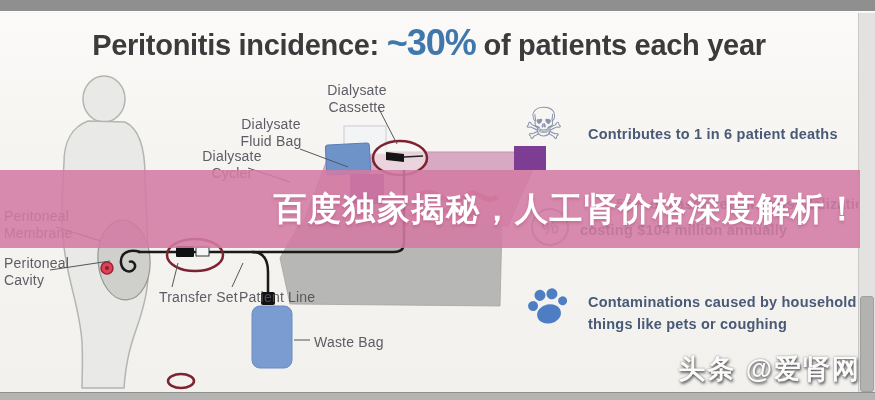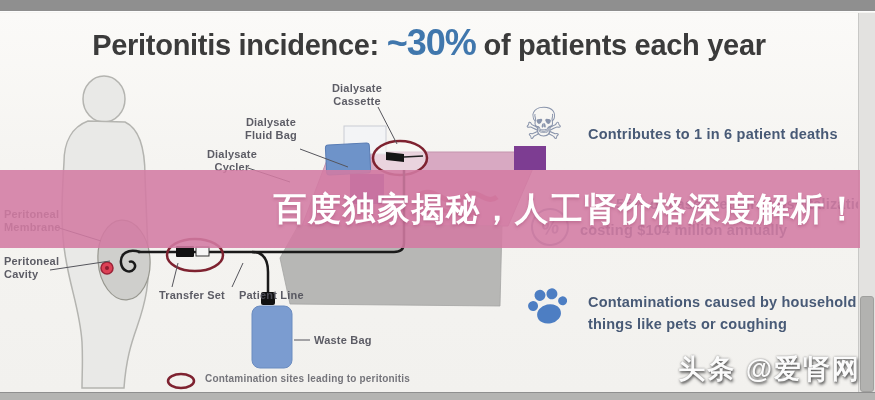--- a/index.html
+++ b/index.html
@@ -6,21 +6,21 @@
   *{box-sizing:border-box;font-family:"Liberation Sans",sans-serif;}
   .stage{position:relative;width:875px;height:400px;overflow:hidden;background:#f6f5f2;}
   .top-band{position:absolute;left:0;top:0;width:875px;height:12px;background:#8f8f8f;border-bottom:1px solid #fdfdfd;}
   .bottom-band{position:absolute;left:0;top:392px;width:875px;height:8px;background:#b4b4b2;border-top:1px solid #8f8f8f;}
   .slide{position:absolute;left:0;top:13px;width:858px;height:379px;background:linear-gradient(180deg,#fbfaf8 0%,#f5f4f1 40%,#f2f1ee 100%);}
   .scroll-track{position:absolute;left:858px;top:13px;width:17px;height:379px;background:#e3e2e0;border-left:1px solid #c8c8c6;}
   .scroll-thumb{position:absolute;left:860px;top:296px;width:14px;height:96px;background:#b2b2b0;border-radius:3px;border:1px solid #a0a09e;}
   .title{position:absolute;left:0;top:22px;width:858px;text-align:center;color:#3b3b3b;font-size:29px;font-weight:600;letter-spacing:-0.3px;white-space:nowrap;}
   .title .hl{color:#4077ad;font-size:36px;font-weight:800;letter-spacing:-1px;}
   .art{position:absolute;left:0;top:0;width:875px;height:400px;}
-  .lbl{position:absolute;font-size:11px;font-weight:700;color:#50505a;white-space:pre-line;line-height:1.2;text-align:center;opacity:.92;letter-spacing:.2px;}
+  .lbl{position:absolute;font-size:14px;font-weight:400;color:#50505a;white-space:pre-line;line-height:1.2;text-align:center;opacity:.92;letter-spacing:.2px;}
   .lbl.left{text-align:left;}
   .lbl.nowrap{white-space:nowrap;}
   .legend-text{position:absolute;left:205px;top:373px;font-size:10px;font-weight:600;color:#5f5f66;opacity:.85;letter-spacing:.2px;}
   .fact-text{position:absolute;font-size:14.5px;font-weight:600;color:#3f5270;letter-spacing:.2px;white-space:nowrap;opacity:.95;}
   .skull{position:absolute;left:524px;top:100px;font-size:44px;line-height:48px;color:#76839f;opacity:.85;}
   .pct-circle{position:absolute;left:531px;top:208px;width:38px;height:38px;border:2.5px solid #76839f;border-radius:50%;display:flex;align-items:center;justify-content:center;opacity:.85;transform:rotate(-8deg);}
   .pct-circle span{font-size:20px;font-style:italic;font-weight:600;color:#76839f;}
   .paw{position:absolute;left:526px;top:286px;transform:rotate(-12deg);}
   .banner{position:absolute;left:0;top:170px;width:860px;height:78px;background:rgba(211,123,163,0.88);display:flex;align-items:center;justify-content:flex-end;}
   .banner-text{color:#ffffff;font-size:33px;font-weight:900;letter-spacing:1.5px;white-space:nowrap;text-shadow:0 2px 3px rgba(150,60,100,0.35);}
@@ -90,21 +90,20 @@
 Fluid Bag</div>
   <div class="lbl" style="left:202px;top:148px;width:60px;">Dialysate
 Cycler</div>
   <div class="lbl left" style="left:4px;top:208px;width:60px;">Peritoneal
 Membrane</div>
   <div class="lbl left" style="left:4px;top:255px;width:60px;">Peritoneal
 Cavity</div>
   <div class="lbl nowrap" style="left:147px;top:289px;margin-left:12px;">Transfer Set</div>
   <div class="lbl nowrap" style="left:219px;top:289px;margin-left:20px;">Patient Line</div>
   <div class="lbl nowrap" style="left:314px;top:334px;">Waste Bag</div>
-  <div class="legend-text">Contamination sites leading to peritonitis</div>
 
   <div class="skull">☠</div>
   <div class="fact-text" style="left:588px;top:126px;">Contributes to 1 in 6 patient deaths</div>
 
   <div class="pct-circle">
       <span>%</span>
     </div>
   <div class="fact-text" style="left:588px;top:196px;margin-left:28px;">55% of cases require hospitalization,</div>
   <div class="fact-text" style="left:580px;top:222px;">costing $104 million annually</div>
 

